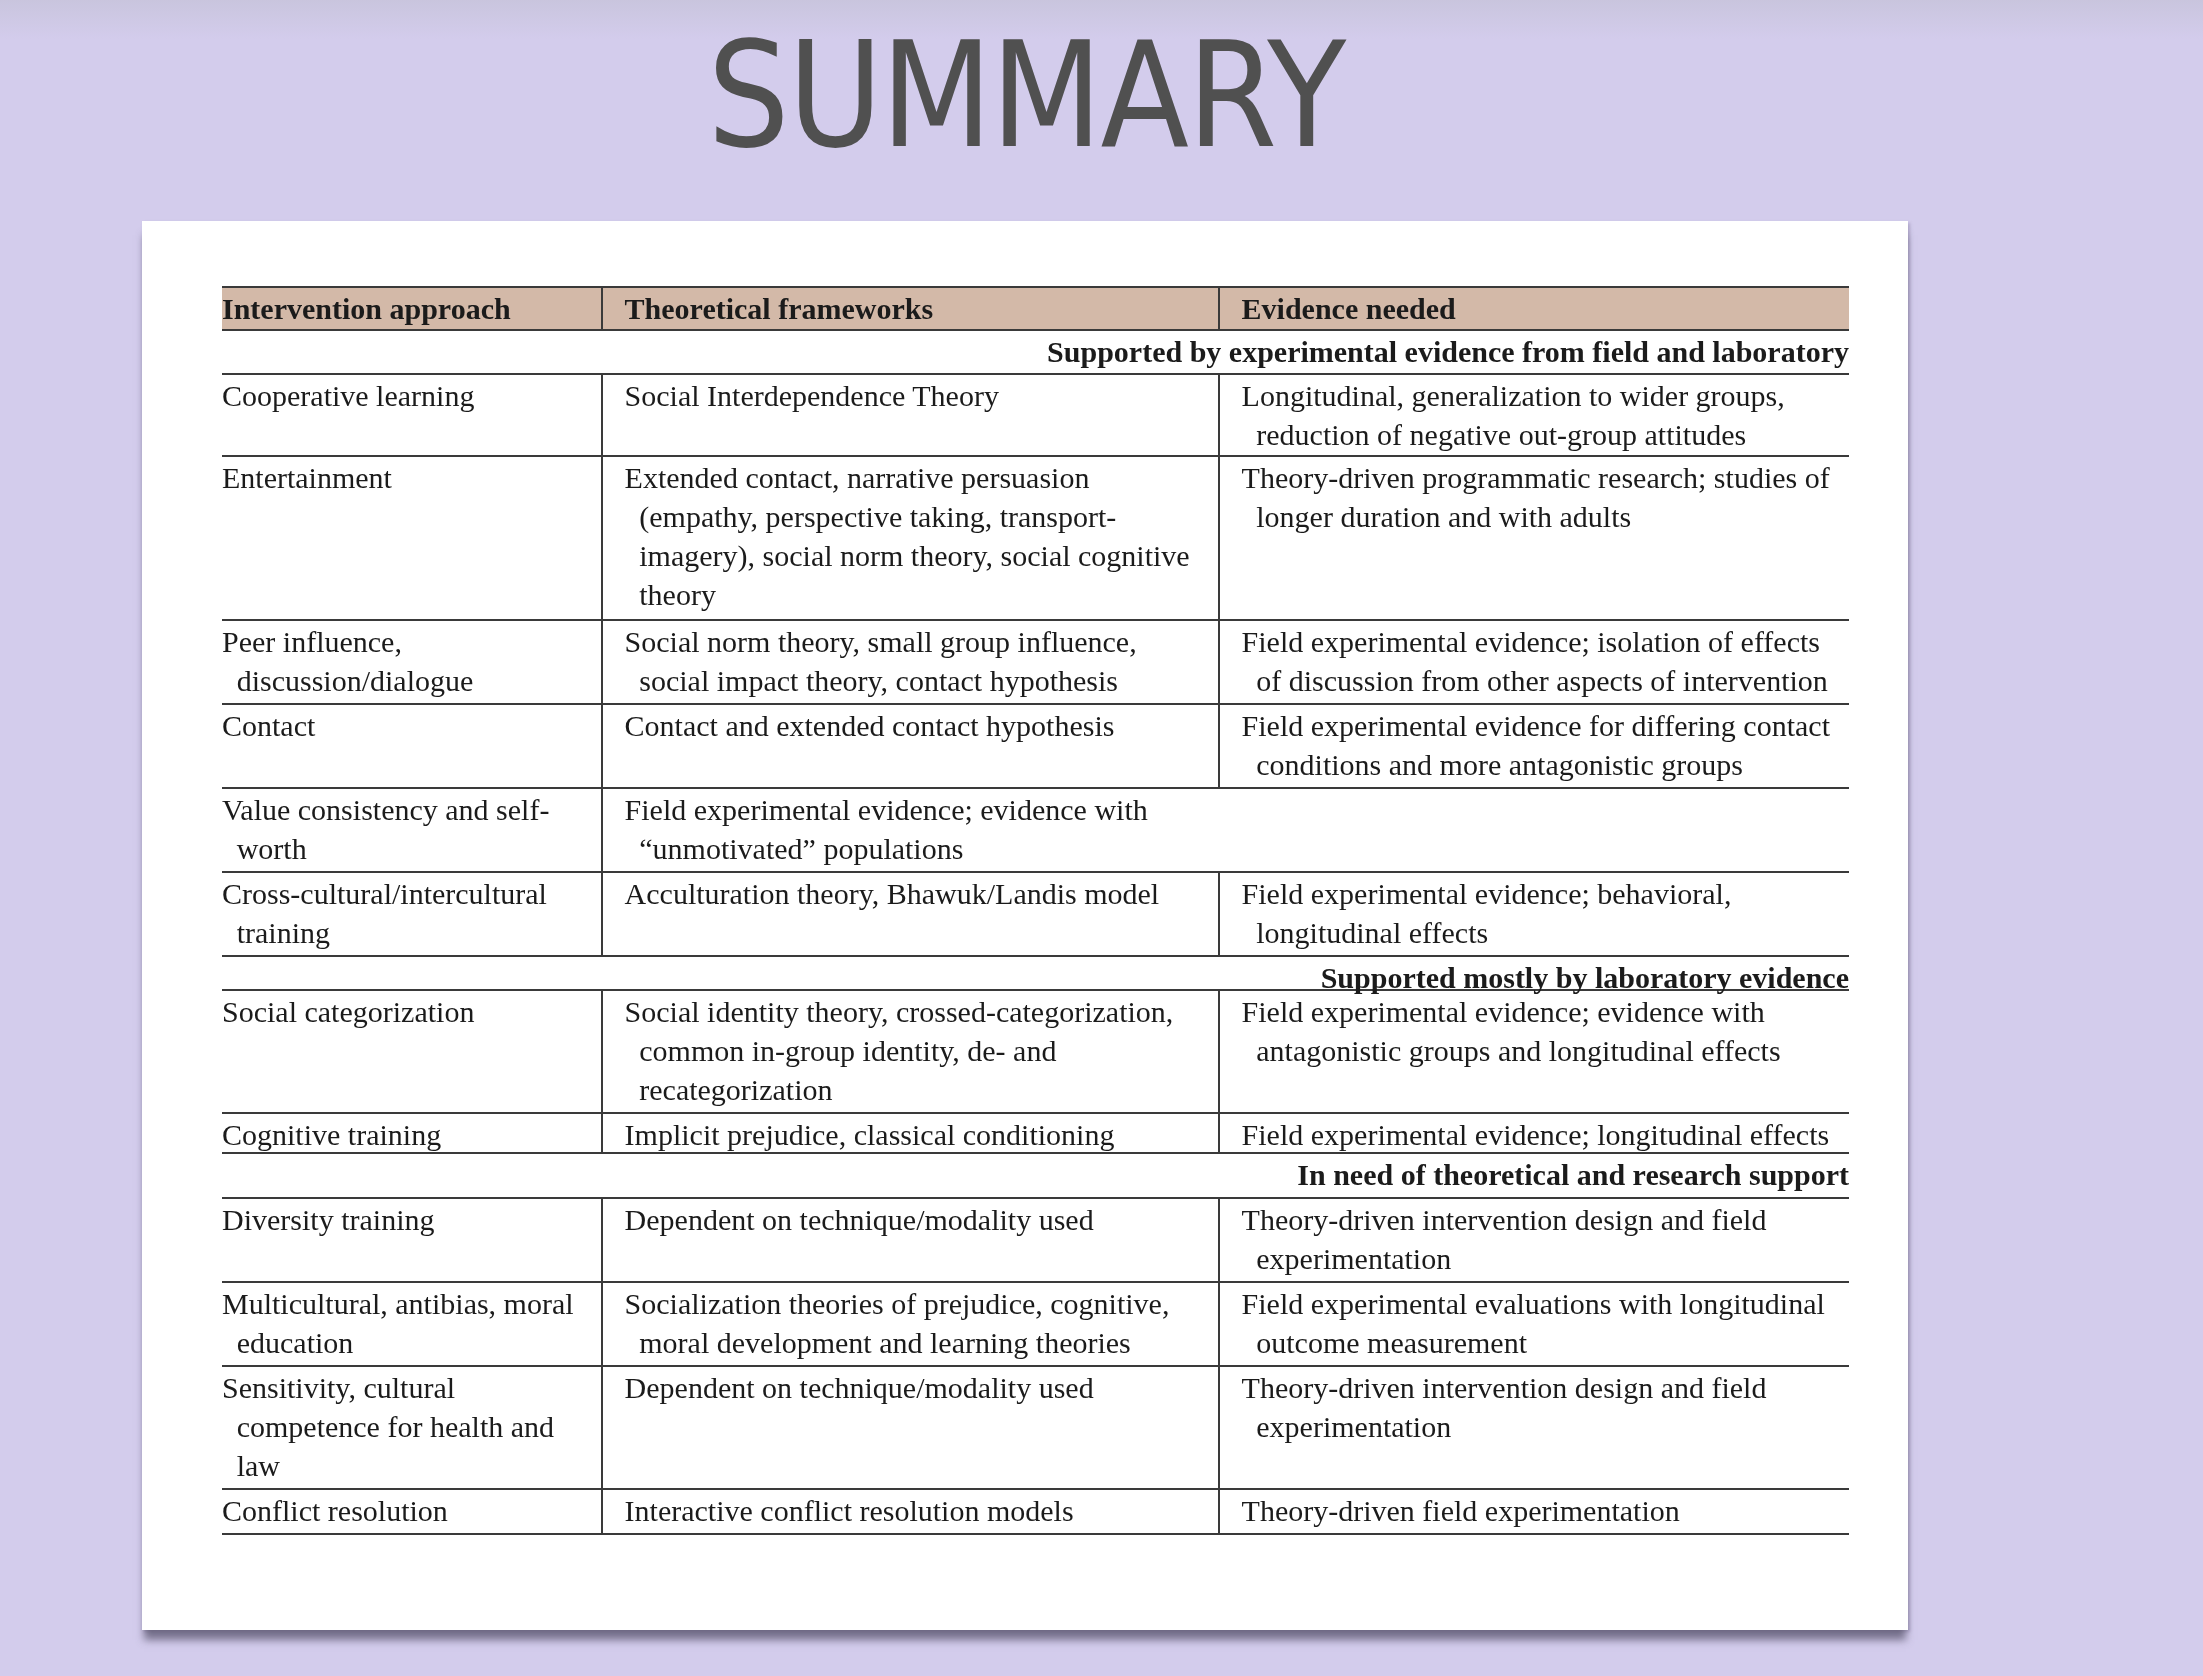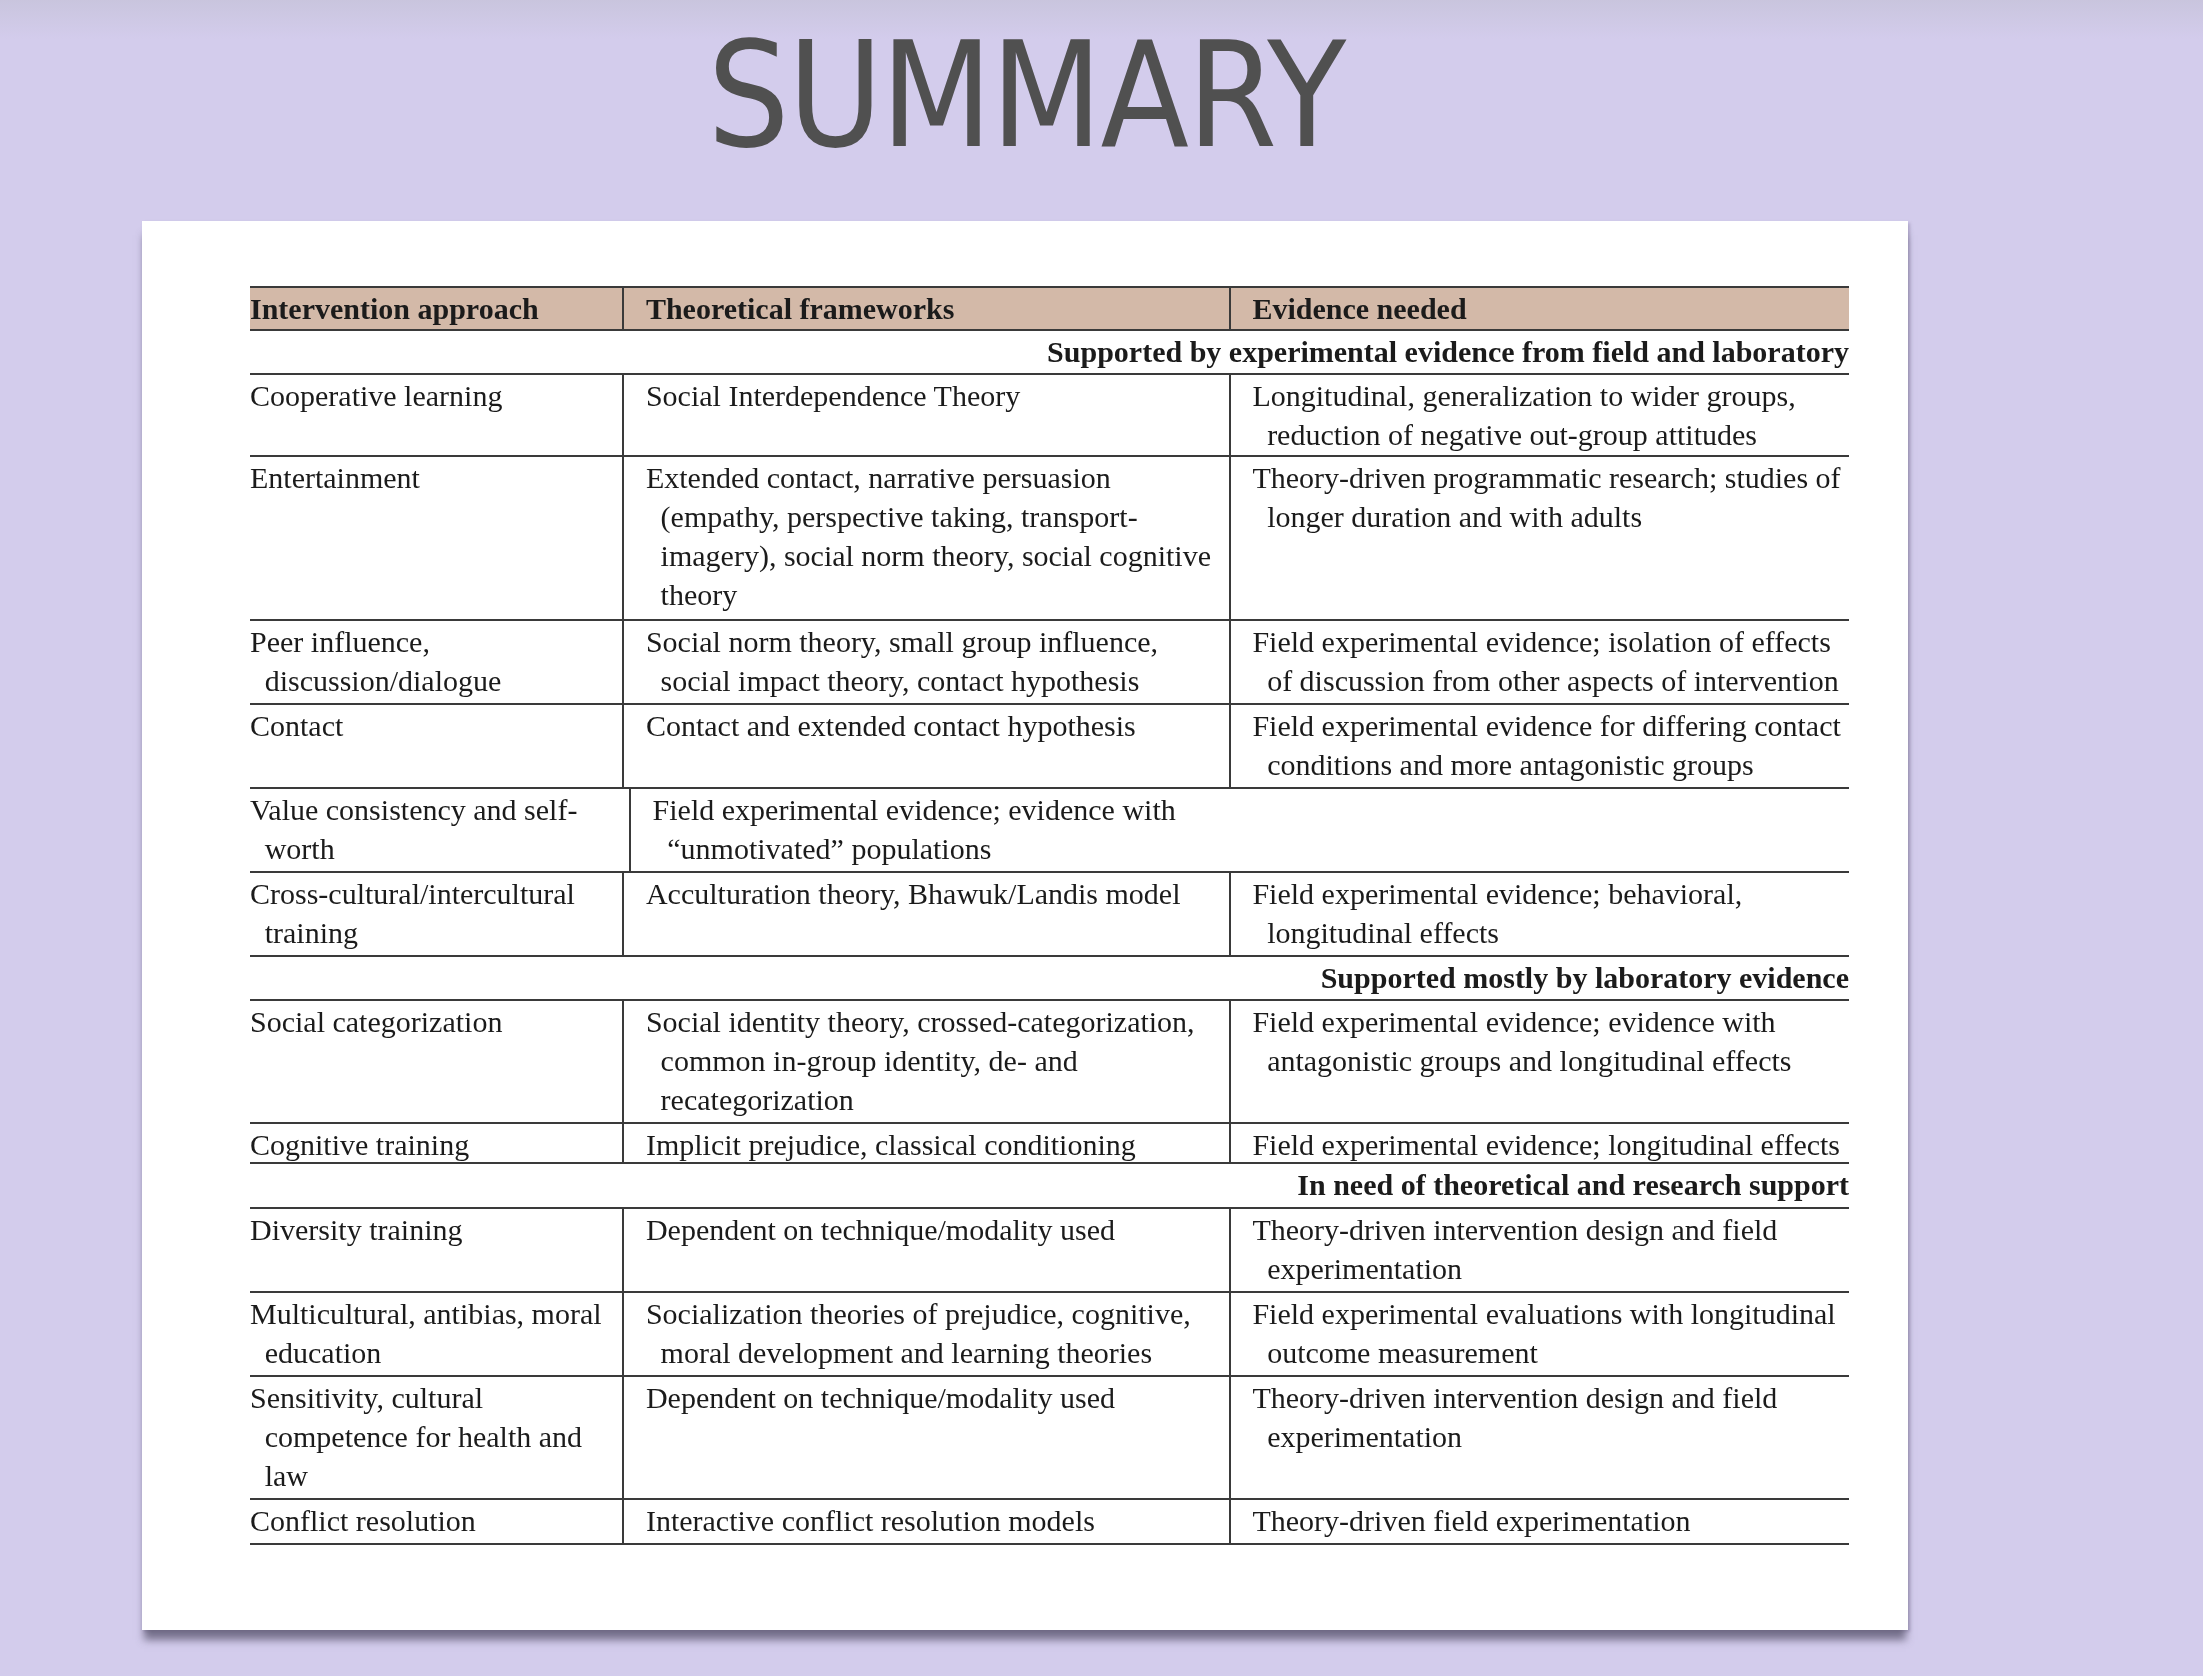--- a/index.html
+++ b/index.html
@@ -49,21 +49,20 @@
     top: 286px;
     width: 1627px;
     color: #1b1b1b;
     font-size: 30px;
   }
   .row {
     position: relative;
     display: flex;
     border-bottom: 2.9px solid #3a3a3a;
     box-sizing: border-box;
-    margin-left: 28px;
   }
   .row.header {
     background: #d3b9a8;
     border-top: 2.9px solid #3a3a3a;
     height: 45px;
     font-weight: bold;
   }
   .row.section {
     height: 44px;
     font-weight: bold;
@@ -168,21 +167,21 @@
         <span class="hang">Cross-cultural/intercultural training</span>
       </div>
     <div class="cell c2">
         <span class="hang">Acculturation theory, Bhawuk/Landis model</span>
       </div>
     <div class="cell c3">
         <span class="hang">Field experimental evidence; behavioral, longitudinal effects</span>
       </div>
   </div>
 
-  <div class="row section" style="height:44px">
+  <div class="row section" style="height:34px">
     <div class="cell">Supported mostly by laboratory evidence</div>
   </div>
 
   <div class="row" style="height:123px">
     <div class="cell c1">
         <span class="hang">Social categorization</span>
       </div>
     <div class="cell c2">
         <span class="hang">Social identity theory, crossed-categorization, common in-group identity, de- and recategorization</span>
       </div>

